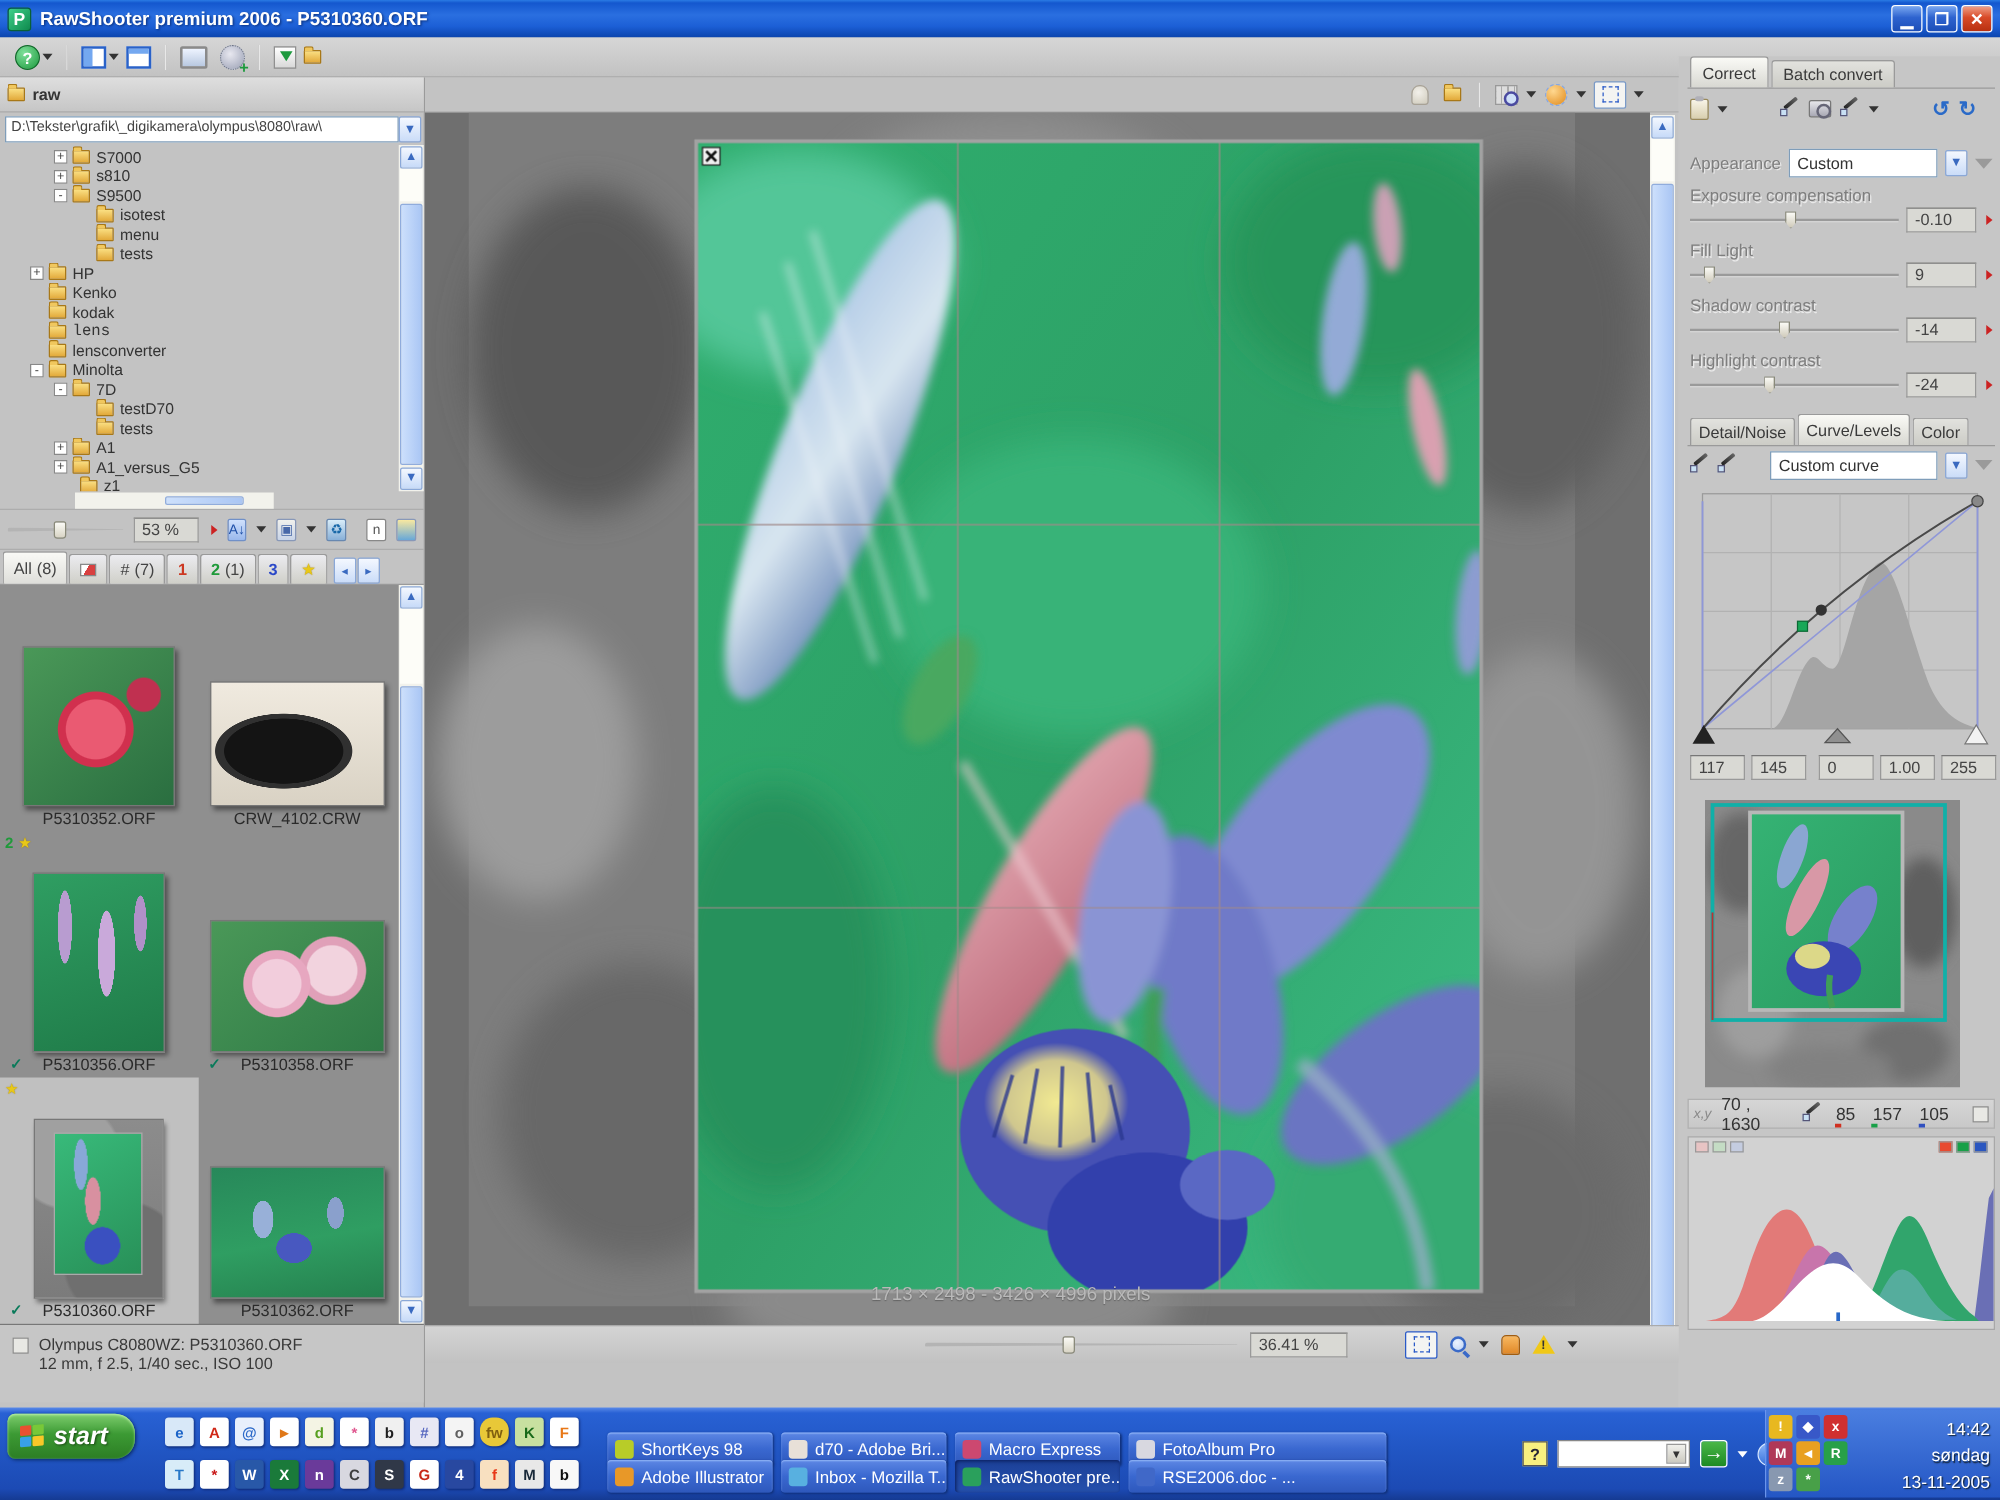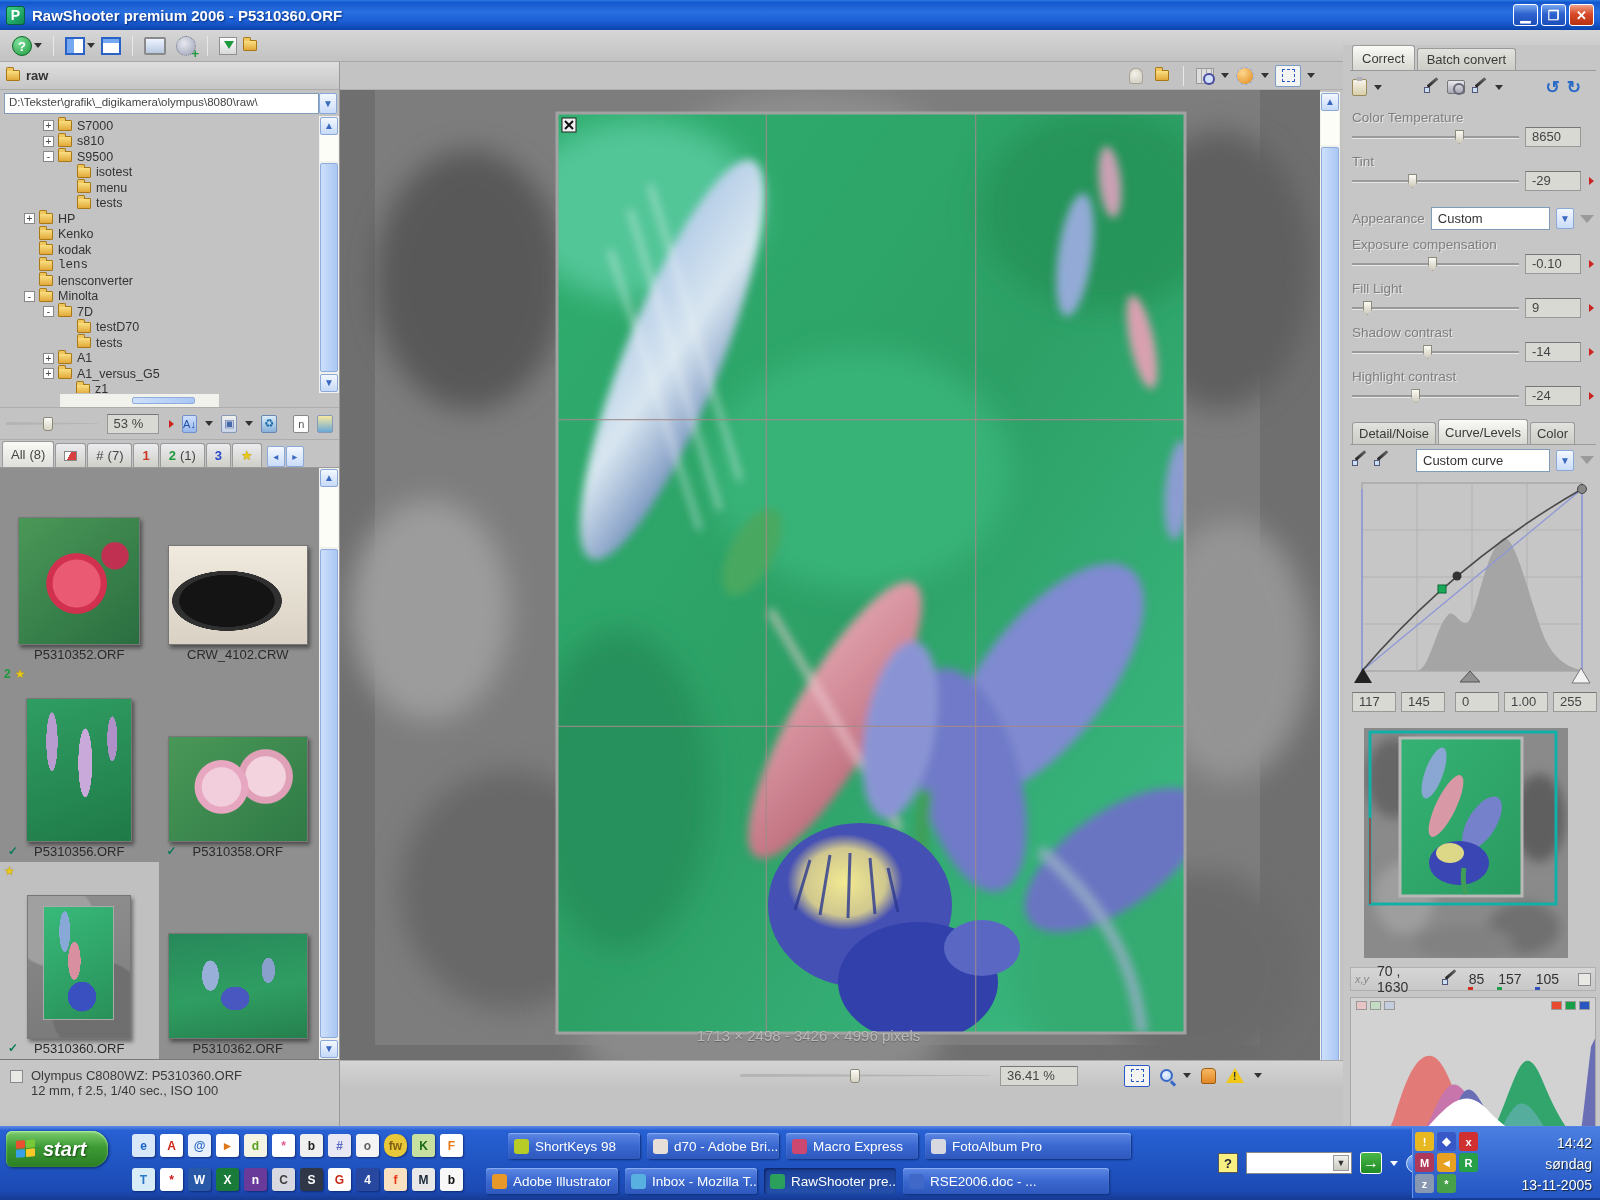--- a/index.html
+++ b/index.html
@@ -197,21 +197,21 @@
   #startbtn{position:absolute;left:6px;top:5px;height:36px;padding:0 22px 0 10px;border-radius:6px 16px 16px 6px;
     background:linear-gradient(#7ece6e,#3c9a34 45%,#2c7e24);box-shadow:inset 0 1px 2px #b8f0a8,1px 1px 3px #0a2a66;
     display:flex;align-items:center;gap:7px;color:#fff;font-size:20px;font-weight:bold;font-style:italic;text-shadow:1px 1px 2px #1a4a14;}
   .winflag{width:20px;height:18px;display:grid;grid-template-columns:9px 9px;grid-template-rows:8px 8px;gap:1px;transform:skewY(-5deg);}
   .winflag span{border-radius:1px;}
   #ql1,#ql2{position:absolute;left:132px;display:flex;gap:5px;}
   #ql1{top:8px;} #ql2{top:42px;}
   .qlico{width:23px;height:23px;border-radius:3px;font-size:12px;font-weight:bold;display:flex;align-items:center;justify-content:center;
     box-shadow:1px 1px 2px rgba(0,10,60,.5);}
   #tb1,#tb2{position:absolute;left:486px;display:flex;gap:7px;}
-  #tb1{top:7px;margin-left:22px;} #tb2{top:42px;}
+  #tb1{top:20px;} #tb2{top:42px;}
   .taskbtn{width:132px;height:26px;border-radius:3px;display:flex;align-items:center;gap:6px;padding:0 6px;
     background:linear-gradient(#5d87e4,#3a68d0 50%,#2e58bc);box-shadow:inset 0 1px 1px #8cb0f4,1px 1px 2px #10307a;
     color:#fff;font-size:13.5px;white-space:nowrap;overflow:hidden;}
   .taskbtn.wide{width:206px;}
   .taskbtn.active{background:linear-gradient(#1c4098,#2550ac);box-shadow:inset 1px 1px 3px #0a1e5c;}
   .tbico2{width:15px;height:15px;border-radius:3px;flex:none;}
   #traymisc{position:absolute;left:1218px;top:26px;display:flex;align-items:center;gap:8px;}
   .ico-q{width:20px;height:20px;background:#f8f080;border:1px solid #555;color:#223;font-weight:bold;font-size:13px;text-align:center;line-height:19px;}
   #traycombo{width:106px;height:22px;background:#fff;border:1px solid #888;display:flex;align-items:center;justify-content:flex-end;padding:2px;}
   .combodd{width:16px;height:16px;background:linear-gradient(#f0f0ec,#cccac0);border:1px solid #999;color:#333;font-size:9px;text-align:center;line-height:14px;}
@@ -356,21 +356,21 @@
           <div class="trow" style="padding-left: 43px;">
             <span class="ttoggle">+</span>
             <span class="folder"></span>
             <span class="tlabel">A1</span>
           </div>
           <div class="trow" style="padding-left: 43px;">
             <span class="ttoggle">+</span>
             <span class="folder"></span>
             <span class="tlabel">A1_versus_G5</span>
           </div>
-          <div class="trow" style="padding-left: 49px; margin-left: 12px;">
+          <div class="trow" style="padding-left: 49px;">
             <span class="ttoggle hid"></span>
             <span class="folder"></span>
             <span class="tlabel">z1</span>
           </div>
         </div>
       <div class="sb" style="bottom:14px;">
         <div class="sb-btn">▲</div>
         <div class="sb-gap"></div>
         <div class="sb-thumb"></div>
         <div class="sb-btn">▼</div>
@@ -644,38 +644,20 @@
       <span style="width:28px"></span>
       <span class="pen"></span>
       <span class="ico-cam"></span>
       <span class="pen"></span>
       <span class="dd"></span>
       <span style="flex:1"></span>
       <span class="undo">↺</span>
       <span class="undo">↻</span>
       <span style="width:6px"></span>
     </div>
-    <div id="sliders1">
-        <div class="rsl-label">Color Temperature</div>
-        <div class="rsl-row">
-          <div class="rtrack">
-            <div class="rthumb" style="left: calc(64% - 4px);"></div>
-          </div>
-          <div class="valbox rval">8650</div>
-          <span class="chg" style="visibility: hidden;"></span>
-        </div>
-        <div class="rsl-label">Tint</div>
-        <div class="rsl-row">
-          <div class="rtrack">
-            <div class="rthumb" style="left: calc(36% - 4px);"></div>
-          </div>
-          <div class="valbox rval">-29</div>
-          <span class="chg"></span>
-        </div>
-      </div>
     <div id="approw">
       <span class="rsl-label" style="margin:0">Appearance</span>
       <div class="selbox">Custom</div>
       <div class="ddbtn">▼</div>
       <div class="tri"></div>
     </div>
     <div id="sliders2">
         <div class="rsl-label">Exposure compensation</div>
         <div class="rsl-row">
           <div class="rtrack">

